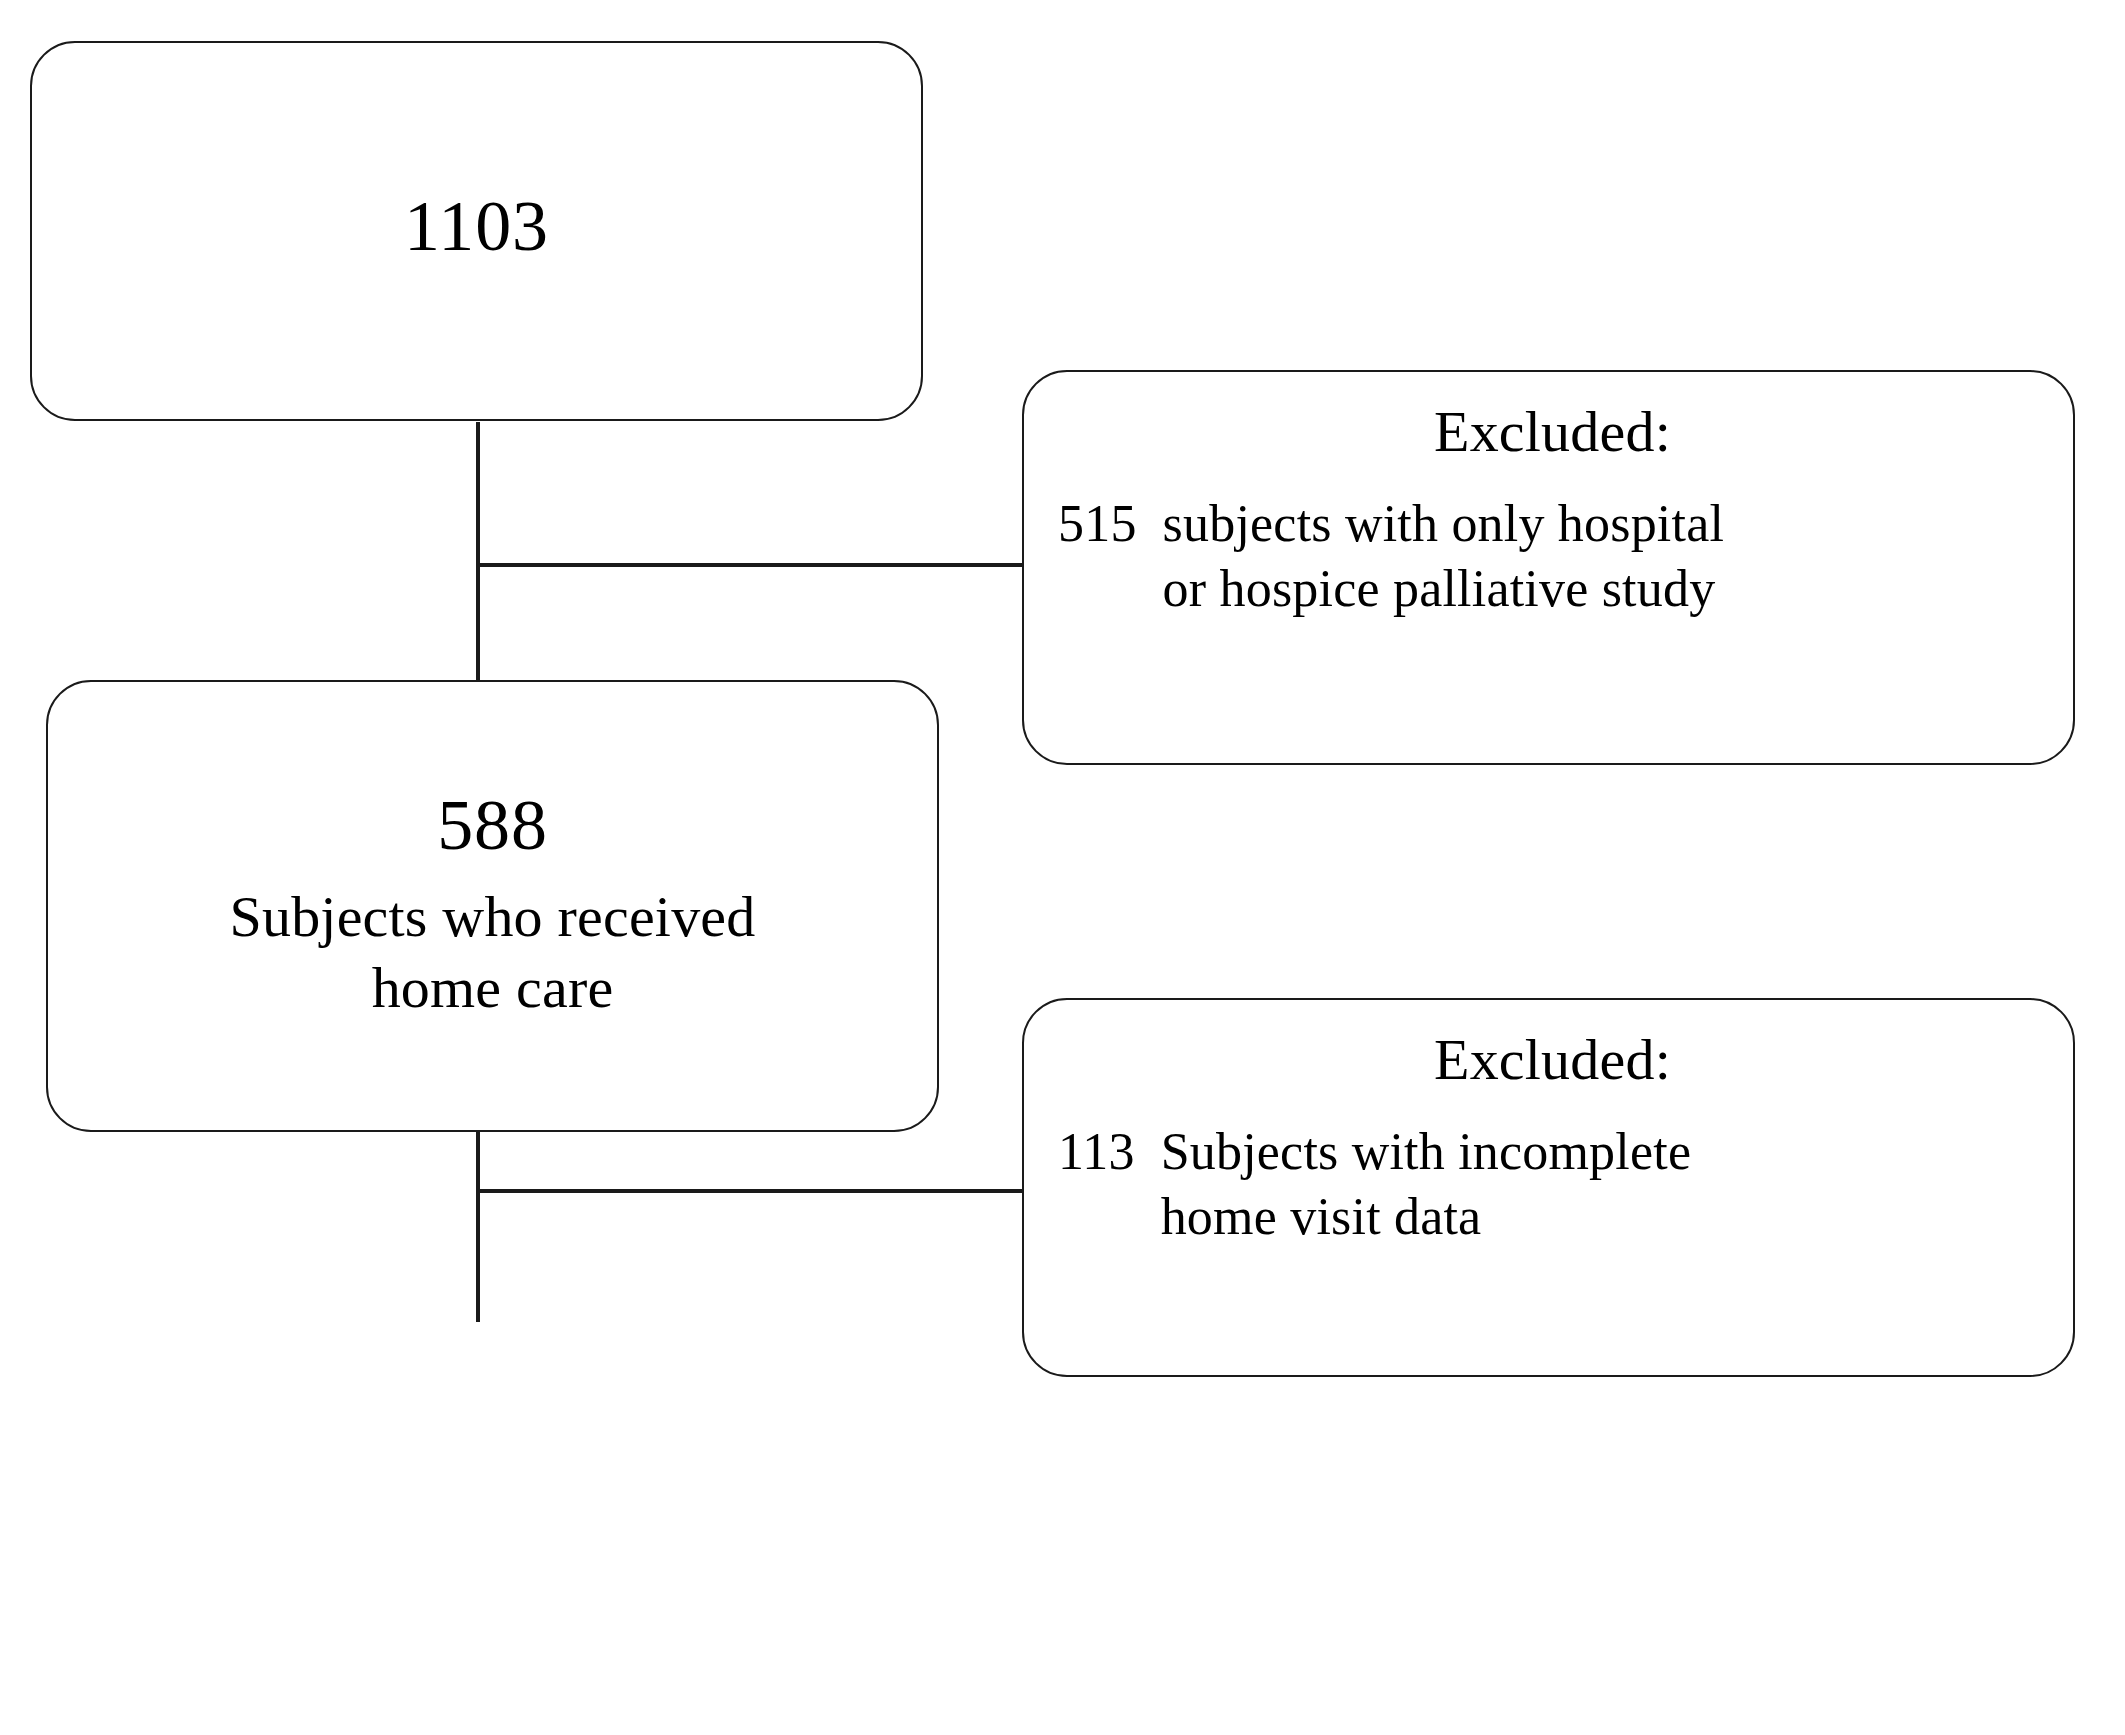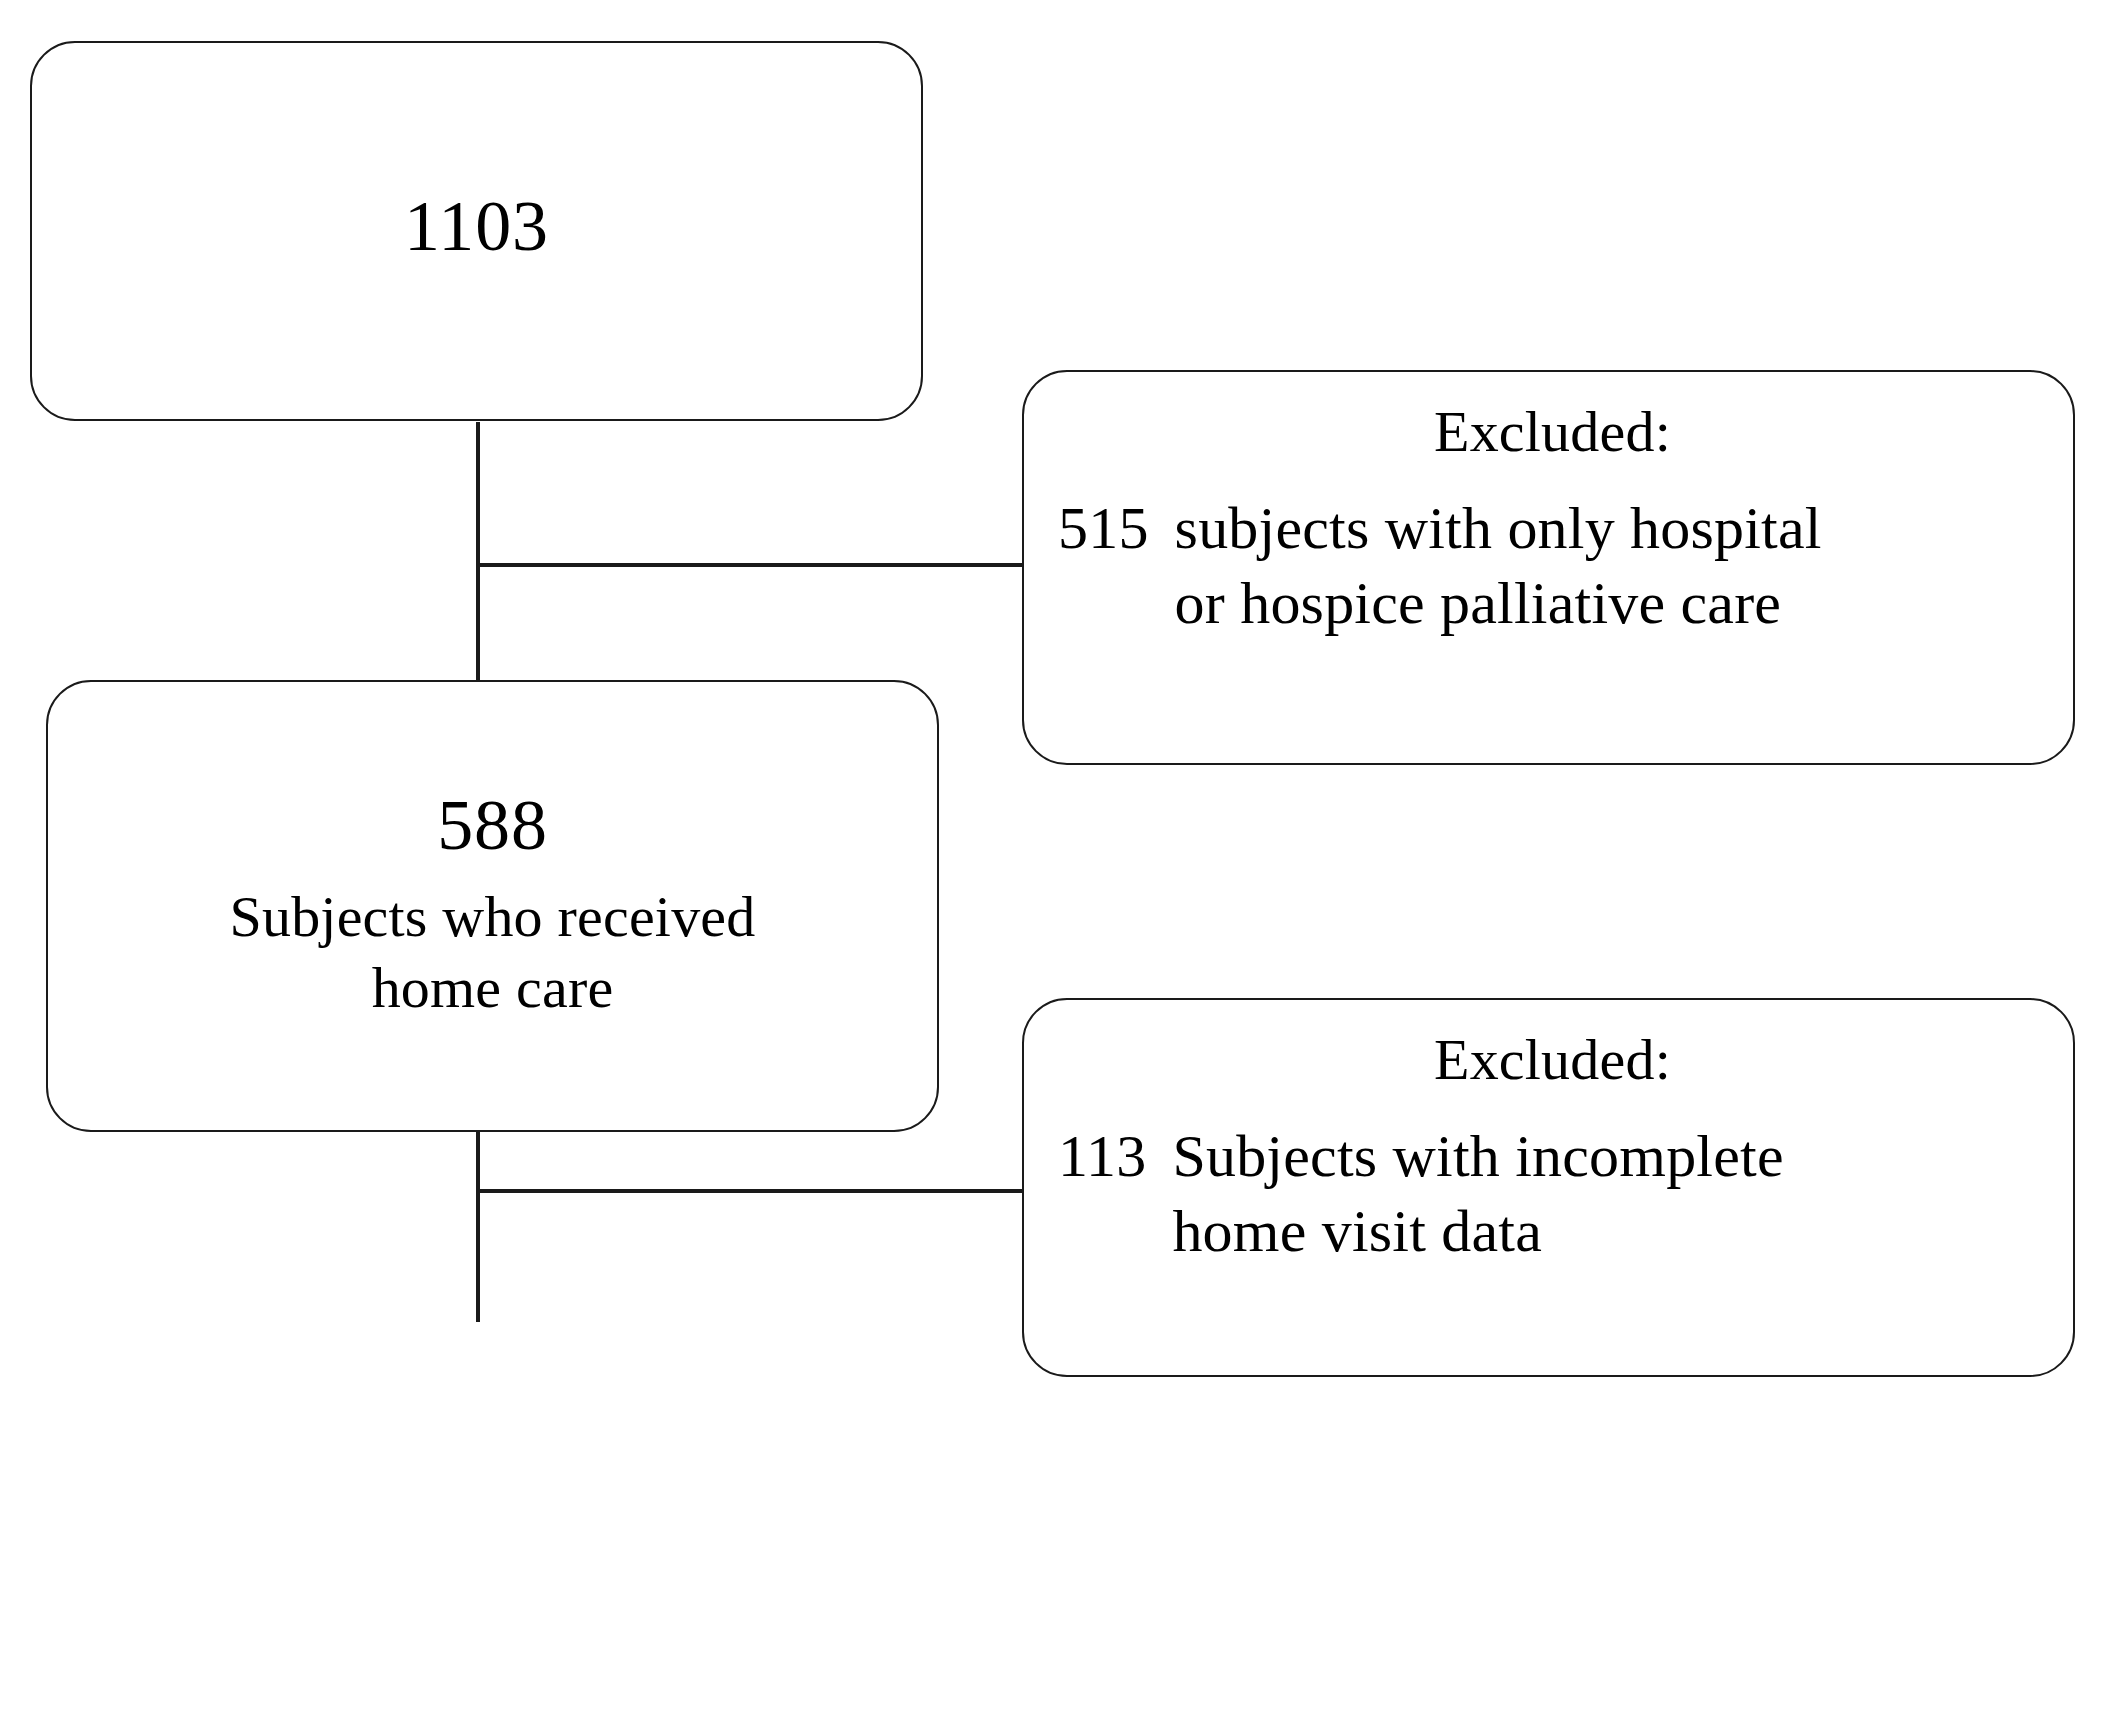--- a/index.html
+++ b/index.html
@@ -60,21 +60,21 @@
   .excl-box .excl-title {
     font-size: 58px;
     line-height: 1.2;
     text-align: center;
     letter-spacing: 0.2px;
     margin-bottom: 24.5px;
   }
   .excl-box .excl-body {
     display: flex;
     align-items: flex-start;
-    font-size: 60px;
+    font-size: 52px;
     line-height: 1.26;
     letter-spacing: 0.2px;
     justify-content: center;
   }
   .excl-box .excl-count {
     flex: 0 0 auto;
     padding-right: 26px;
   }
   .excl-box .excl-text {
     flex: 1 1 auto;
@@ -117,21 +117,21 @@
     <div class="desc">Subjects who received
 home care</div>
   </div>
 
 
   <div class="excl-box" style="left:1022px; top:370px; width:1053px; height:395px;">
     <div class="excl-title">Excluded:</div>
     <div class="excl-body">
       <span class="excl-count">515</span>
       <span class="excl-text">subjects with only hospital
-or hospice  palliative care</span>
+or hospice  palliative study</span>
     </div>
   </div>
 
   <div class="excl-box" style="left:1022px; top:998px; width:1053px; height:379px;">
     <div class="excl-title">Excluded:</div>
     <div class="excl-body">
       <span class="excl-count">113</span>
       <span class="excl-text">Subjects with incomplete
 home visit data</span>
     </div>

